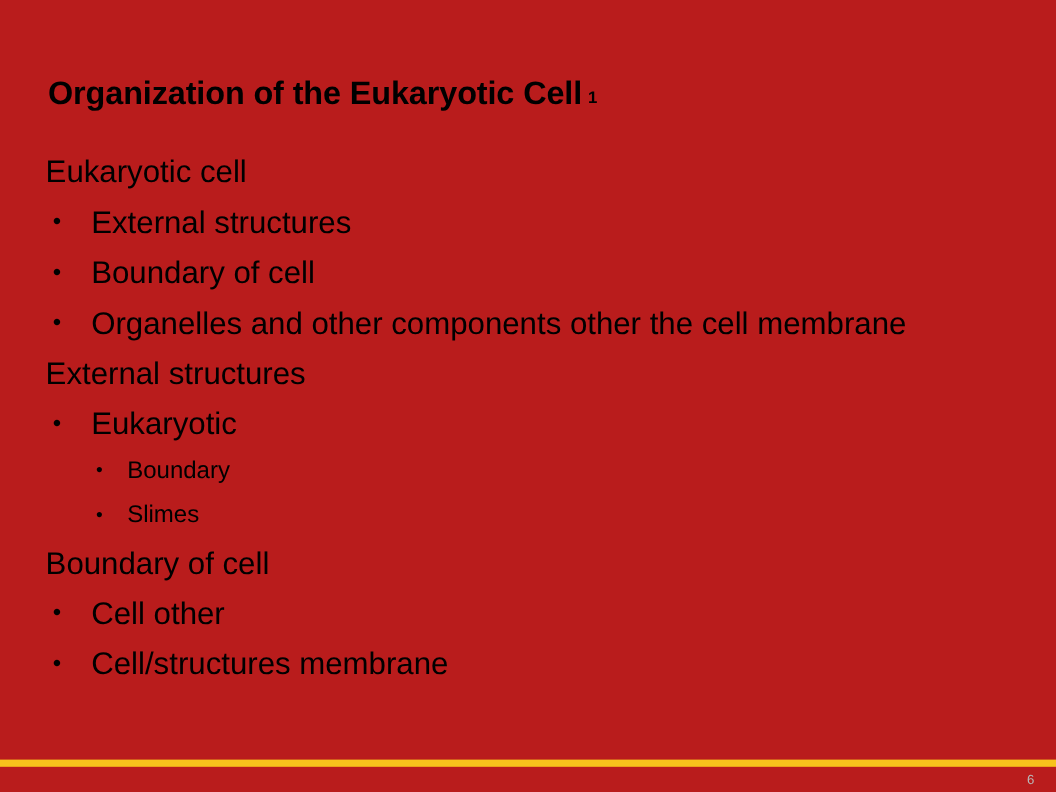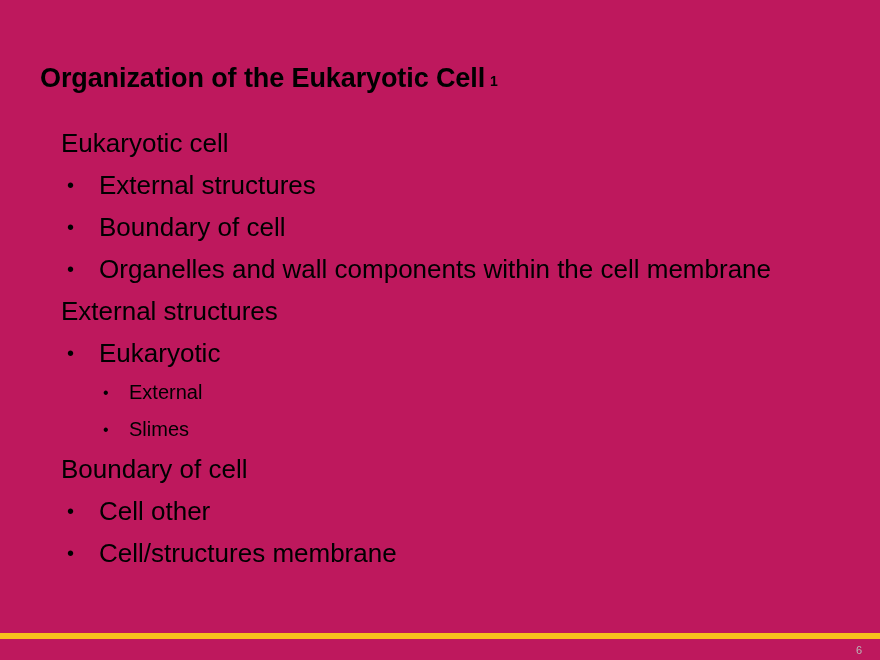--- a/index.html
+++ b/index.html
@@ -50,21 +50,20 @@
     left: 38px;
     top: 122px;
     width: 820px;
   }
 
   .line {
     display: block;
     position: relative;
     color: #000000;
     white-space: nowrap;
-    margin-left: 23px;
   }
 
   
   .line.lvl1 {
     font-size: 26px;
     line-height: 42px;
     padding-left: 0;
   }
 
   
@@ -117,34 +116,34 @@
     right: 18px;
     top: 644px;
     font-size: 11px;
     color: #b9b9b9;
     text-align: right;
   }
 </style>
 </head>
 <body>
 
-<div id="slide" style="background: #be185d;">
+<div id="slide" style="background: #b91c1c;">
 
   <h1 class="slide-title">
     <span>Organization of the Eukaryotic Cell</span><span class="title-sup">1</span>
   </h1>
 
   <div class="body-block">
       <div class="line lvl1"><span>Eukaryotic cell</span></div>
       <div class="line lvl2"><span class="bullet">•</span><span>External structures</span></div>
       <div class="line lvl2"><span class="bullet">•</span><span>Boundary of cell</span></div>
-      <div class="line lvl2"><span class="bullet">•</span><span>Organelles and wall components within the cell membrane</span></div>
+      <div class="line lvl2"><span class="bullet">•</span><span>Organelles and other components other the cell membrane</span></div>
       <div class="line lvl1"><span>External structures</span></div>
       <div class="line lvl2"><span class="bullet">•</span><span>Eukaryotic</span></div>
-      <div class="line lvl3"><span class="bullet">•</span><span>External</span></div>
+      <div class="line lvl3"><span class="bullet">•</span><span>Boundary</span></div>
       <div class="line lvl3"><span class="bullet">•</span><span>Slimes</span></div>
       <div class="line lvl1"><span>Boundary of cell</span></div>
       <div class="line lvl2"><span class="bullet">•</span><span>Cell other</span></div>
       <div class="line lvl2"><span class="bullet">•</span><span>Cell/structures membrane</span></div>
     </div>
 
   <div class="footer-rule" style="background: rgb(247, 194, 28);"></div>
 
   <div class="page-number" style="color: rgb(185, 185, 185);">6</div>
 

